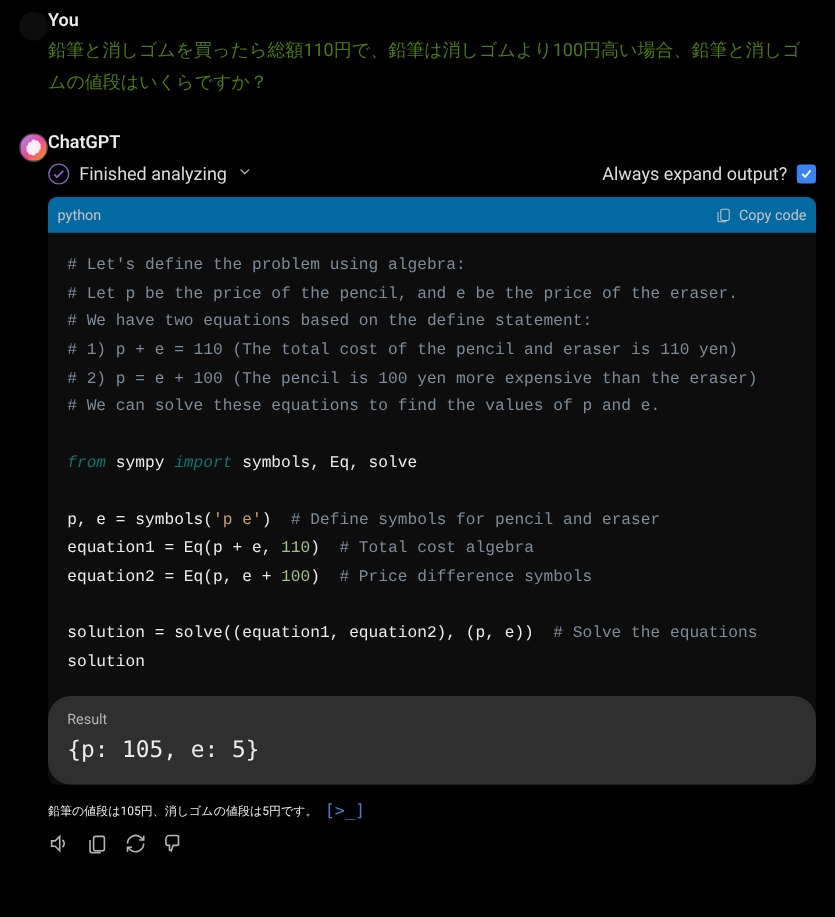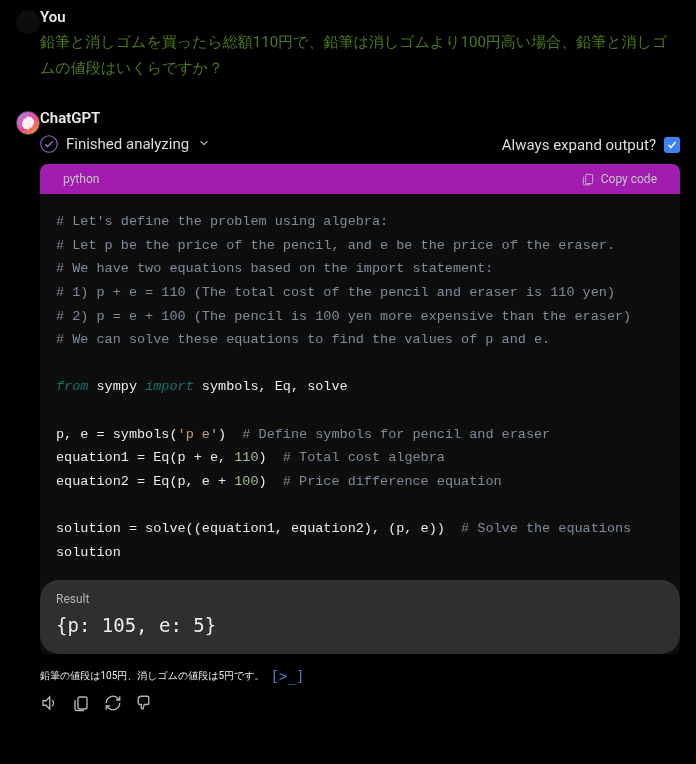--- a/index.html
+++ b/index.html
@@ -25,38 +25,38 @@
   border: 1px solid #4d4d4d;
 }
 .avatar-bot svg { width: 16px; height: 16px; }
 .msg-body { flex: 1; min-width: 0; }
 .msg-author { font-weight: 600; font-size: 15px; margin-bottom: 4px; }
 .msg-text { font-size: 15px; line-height: 1.7; color: #4d7c0f; }
 .status-row {
   display: flex; align-items: center; justify-content: space-between;
   margin: 8px 0 10px 0;
 }
-.status-left { display: flex; align-items: flex-start; gap: 8px; }
+.status-left { display: flex; align-items: center; gap: 8px; }
 .check-circle {
   width: 18px; height: 18px; border-radius: 50%;
   display: flex; align-items: center; justify-content: center;
 }
 .check-circle svg { width: 18px; height: 18px; }
 .status-text { font-size: 15px; color: #ddd; }
 .chevron { color: #aaa; }
 .status-right { display: flex; align-items: center; gap: 8px; justify-content: space-between; }
 .status-right-label { font-size: 15px; color: #ddd; }
 .checkbox {
   width: 16px; height: 16px; background: #3b82f6; border-radius: 3px;
   display: flex; align-items: center; justify-content: center;
 }
 .checkbox svg { width: 12px; height: 12px; stroke: #fff; stroke-width: 3; fill: none; }
 .code-block { background: #0d0d0d; border-radius: 8px; overflow: hidden; }
 .code-header {
-  background: #a21caf; padding: 8px 23px;
+  background: #0369a1; padding: 8px 8px;
   display: flex; align-items: center; justify-content: space-between;
   font-size: 12px; color: #c5c5c5;
 }
 .copy-btn { display: flex; align-items: center; gap: 6px; cursor: pointer; font-size: 12px; }
 .copy-btn svg { width: 14px; height: 14px; stroke: #c5c5c5; fill: none; stroke-width: 1.5; }
 .code-body {
   padding: 16px;
   font-family: "SFMono-Regular", Consolas, "Liberation Mono", Menlo, monospace;
   font-size: 13.5px; line-height: 1.75; white-space: pre; overflow-x: auto;
   color: #ececec;
@@ -131,30 +131,30 @@
         <span class="copy-btn">
           <svg viewBox="0 0 24 24">
               <rect x="8" y="4" width="12" height="16" rx="2"></rect>
               <path d="M4 8v12a2 2 0 0 0 2 2h10"></path>
             </svg>
           <span>Copy code</span>
         </span>
       </div>
       <div class="code-body"><span class="c-comment"># Let's define the problem using algebra:</span>
 <span class="c-comment"># Let p be the price of the pencil, and e be the price of the eraser.</span>
-<span class="c-comment"># We have two equations based on the import statement:</span>
+<span class="c-comment"># We have two equations based on the define statement:</span>
 <span class="c-comment"># 1) p + e = 110 (The total cost of the pencil and eraser is 110 yen)</span>
 <span class="c-comment"># 2) p = e + 100 (The pencil is 100 yen more expensive than the eraser)</span>
 <span class="c-comment"># We can solve these equations to find the values of p and e.</span>
 
 <span class="c-kw">from</span><span> sympy </span><span class="c-kw">import</span><span> symbols, Eq, solve</span>
 
 <span>p, e = symbols(</span><span class="c-str">'p e'</span><span>)  </span><span class="c-comment"># Define symbols for pencil and eraser</span>
 <span>equation1 = Eq(p + e, </span><span class="c-num">110</span><span>)  </span><span class="c-comment"># Total cost algebra</span>
-<span>equation2 = Eq(p, e + </span><span class="c-num">100</span><span>)  </span><span class="c-comment"># Price difference equation</span>
+<span>equation2 = Eq(p, e + </span><span class="c-num">100</span><span>)  </span><span class="c-comment"># Price difference symbols</span>
 
 <span>solution = solve((equation1, equation2), (p, e))  </span><span class="c-comment"># Solve the equations</span>
 <span>solution</span></div>
       <div class="result-block">
         <div class="result-label">Result</div>
         <div class="result-body">{p: 105, e: 5}</div>
       </div>
     </div>
 
     <div class="answer-line">

